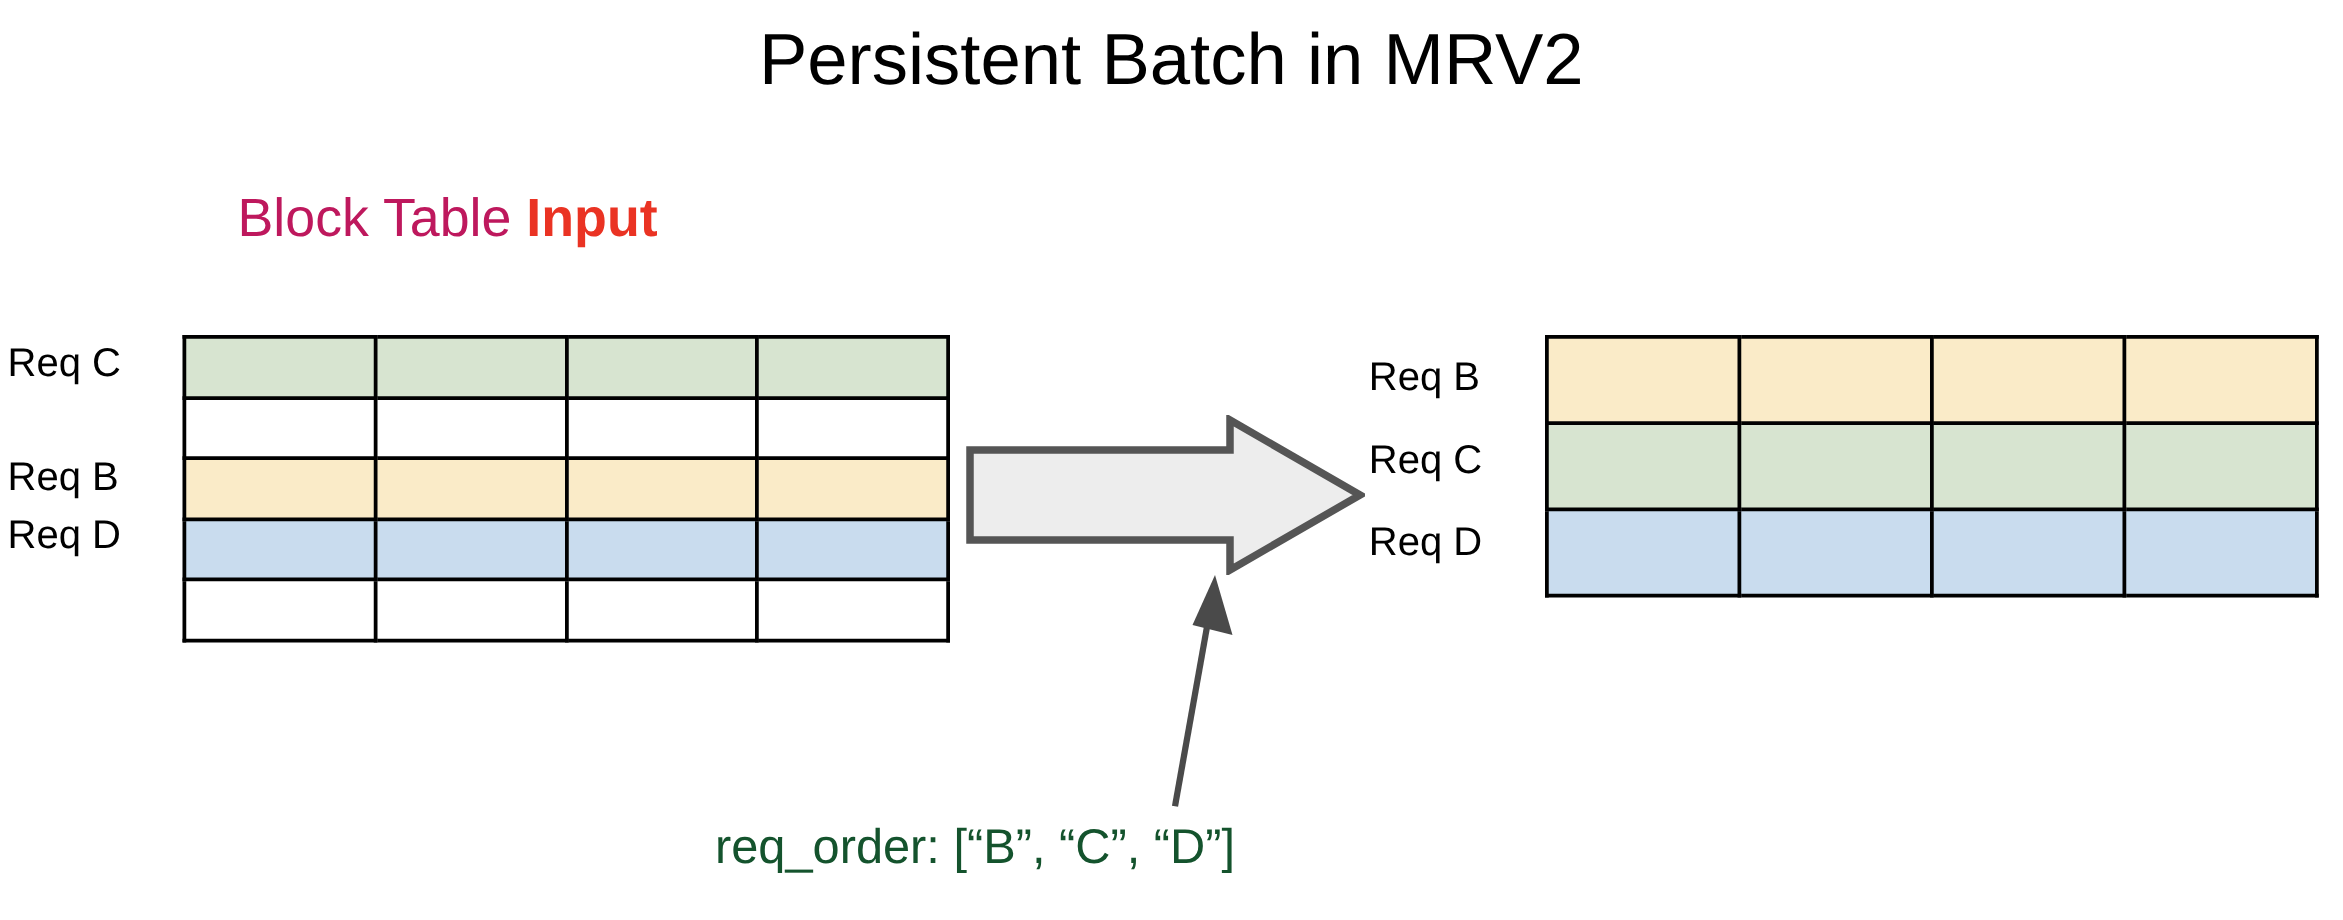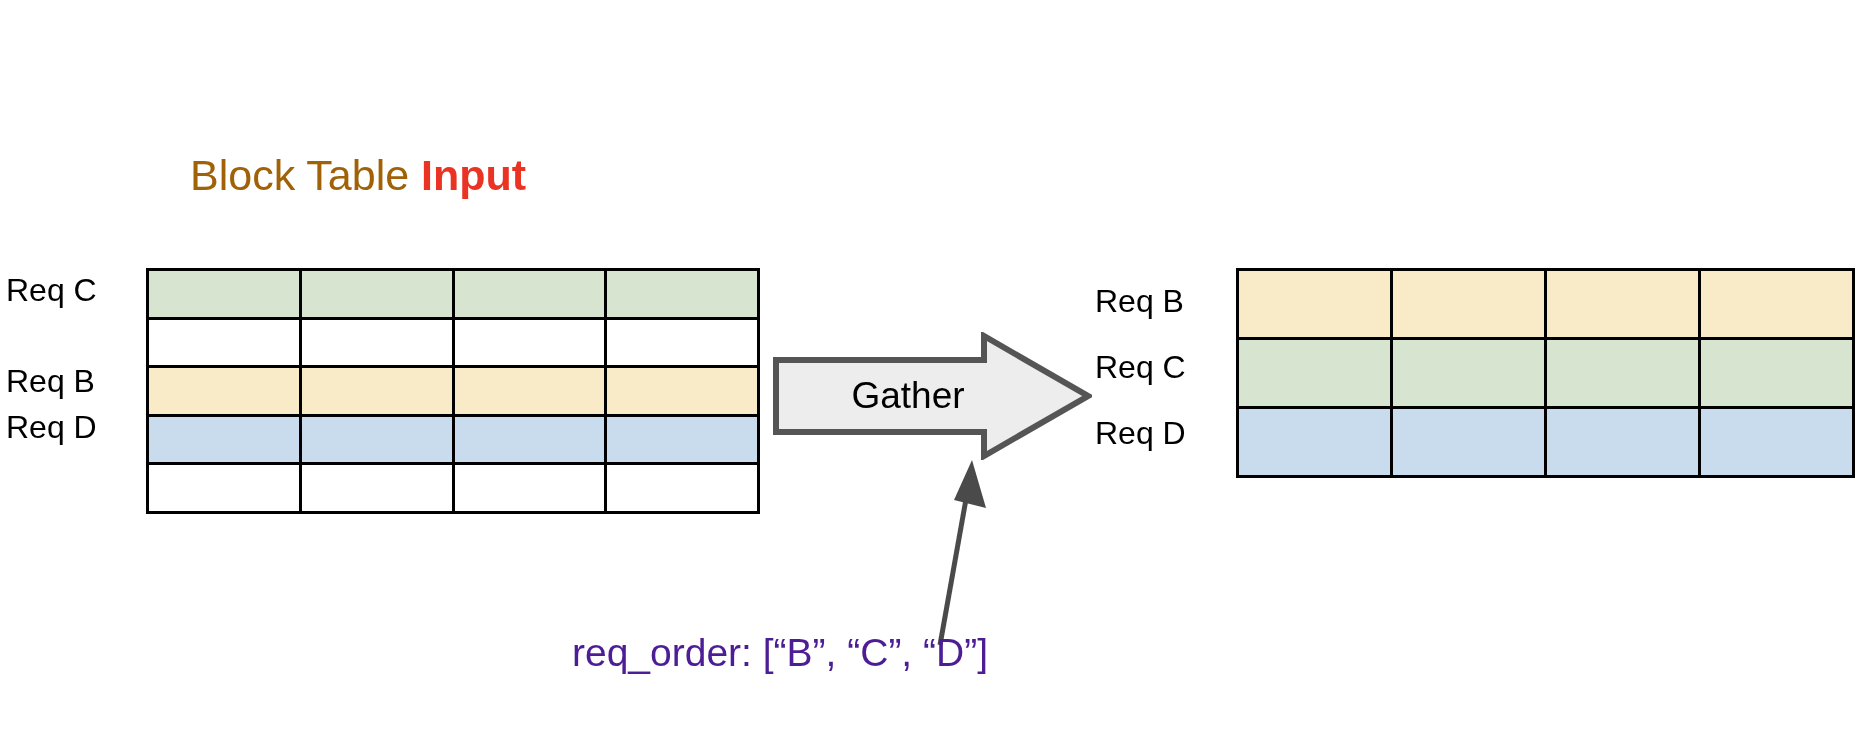--- a/index.html
+++ b/index.html
@@ -34,21 +34,21 @@
   }
 
   
   .section-heading {
     position: absolute;
     font-size: 43px;
     line-height: 1.1;
     white-space: nowrap;
     color: #4a4a4a;
   }
-  .section-heading .plain { color: #a16207; font-weight: normal; }
+  .section-heading .plain { color: #be185d; font-weight: normal; }
   .section-heading .accent { color: #EA3323; font-weight: bold; }
 
   #heading-left  { left: 190px;  top: 152px; }
   #heading-right { left: 1101px; top: 152px; }
 
   
   .grid-table {
     position: absolute;
     border-collapse: collapse;
     table-layout: fixed;
@@ -114,34 +114,35 @@
     left: 910px;
     top: 450px;
     width: 120px;
     height: 200px;
   }
 
   
   #req-order-caption {
     position: absolute;
     left: 0;
-    top: 632px;
+    top: 657px;
     width: 1560px;
     text-align: center;
     font-size: 39px;
     line-height: 1.1;
-    color: #4c1d95;
+    color: #14532d;
     white-space: nowrap;
   }
 </style>
 </head>
 <body>
 
 <div id="canvas">
 
+  <div class="page-title">Persistent Batch in MRV2</div>
 
   <div class="section-heading" id="heading-left">
     <span class="plain">Block Table </span><span class="accent">Input</span><span class="plain"></span>
   </div>
 
 
   <div id="state-labels">
       <div class="row-label left-side" style="top: 274px;">Req C</div>
       <div class="row-label left-side" style="top: 365.2px;">Req B</div>
       <div class="row-label left-side" style="top: 410.8px;">Req D</div>
@@ -178,21 +179,20 @@
           <td style="background: rgb(255, 255, 255); height: 45.6px;"></td>
           <td style="background: rgb(255, 255, 255); height: 45.6px;"></td>
           <td style="background: rgb(255, 255, 255); height: 45.6px;"></td>
         </tr>
       </tbody>
   </table>
 
   <svg id="gather-arrow" viewBox="0 0 320 128">
     <polygon points="4,28 212,28 212,4 316,64 212,124 212,100 4,100" fill="#EDEDED" stroke="#555555" stroke-width="6" stroke-linejoin="miter"></polygon>
   </svg>
-  <div id="gather-label">Gather</div>
 
   <div id="input-labels">
       <div class="row-label right-side" style="top: 285px;">Req B</div>
       <div class="row-label right-side" style="top: 351px;">Req C</div>
       <div class="row-label right-side" style="top: 417px;">Req D</div>
     </div>
 
   <table class="grid-table" id="input-table">
     <tbody id="input-body">
         <tr>

